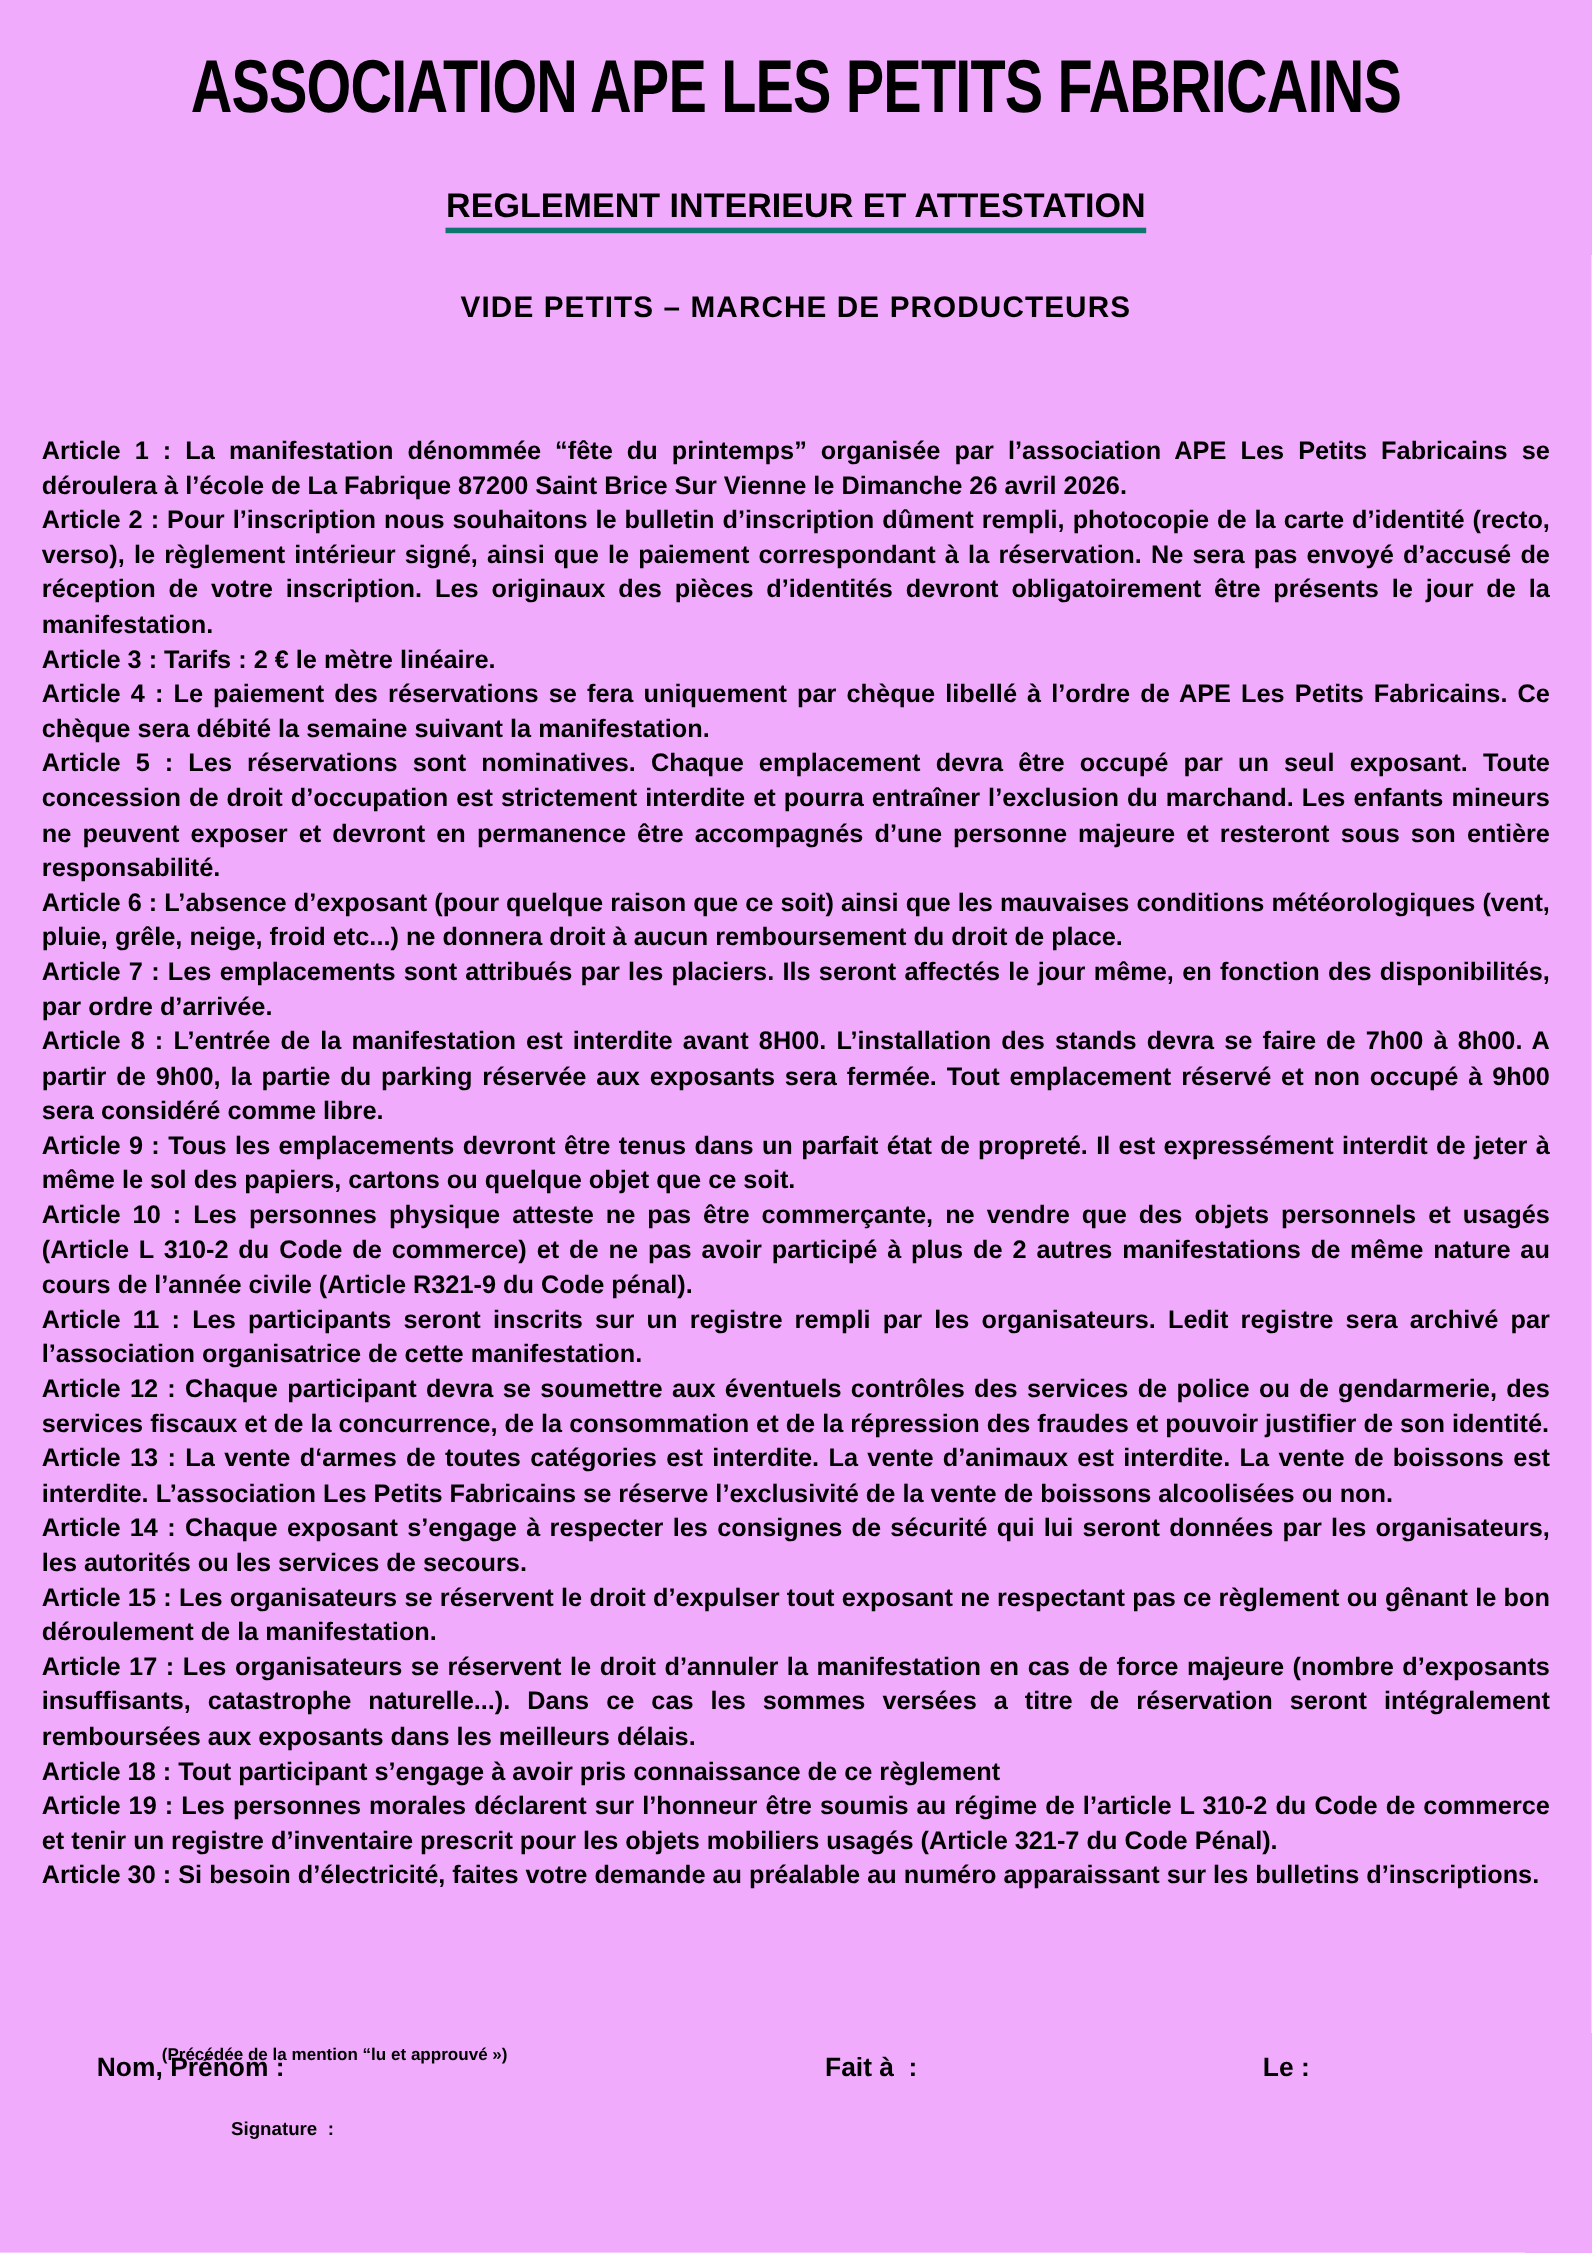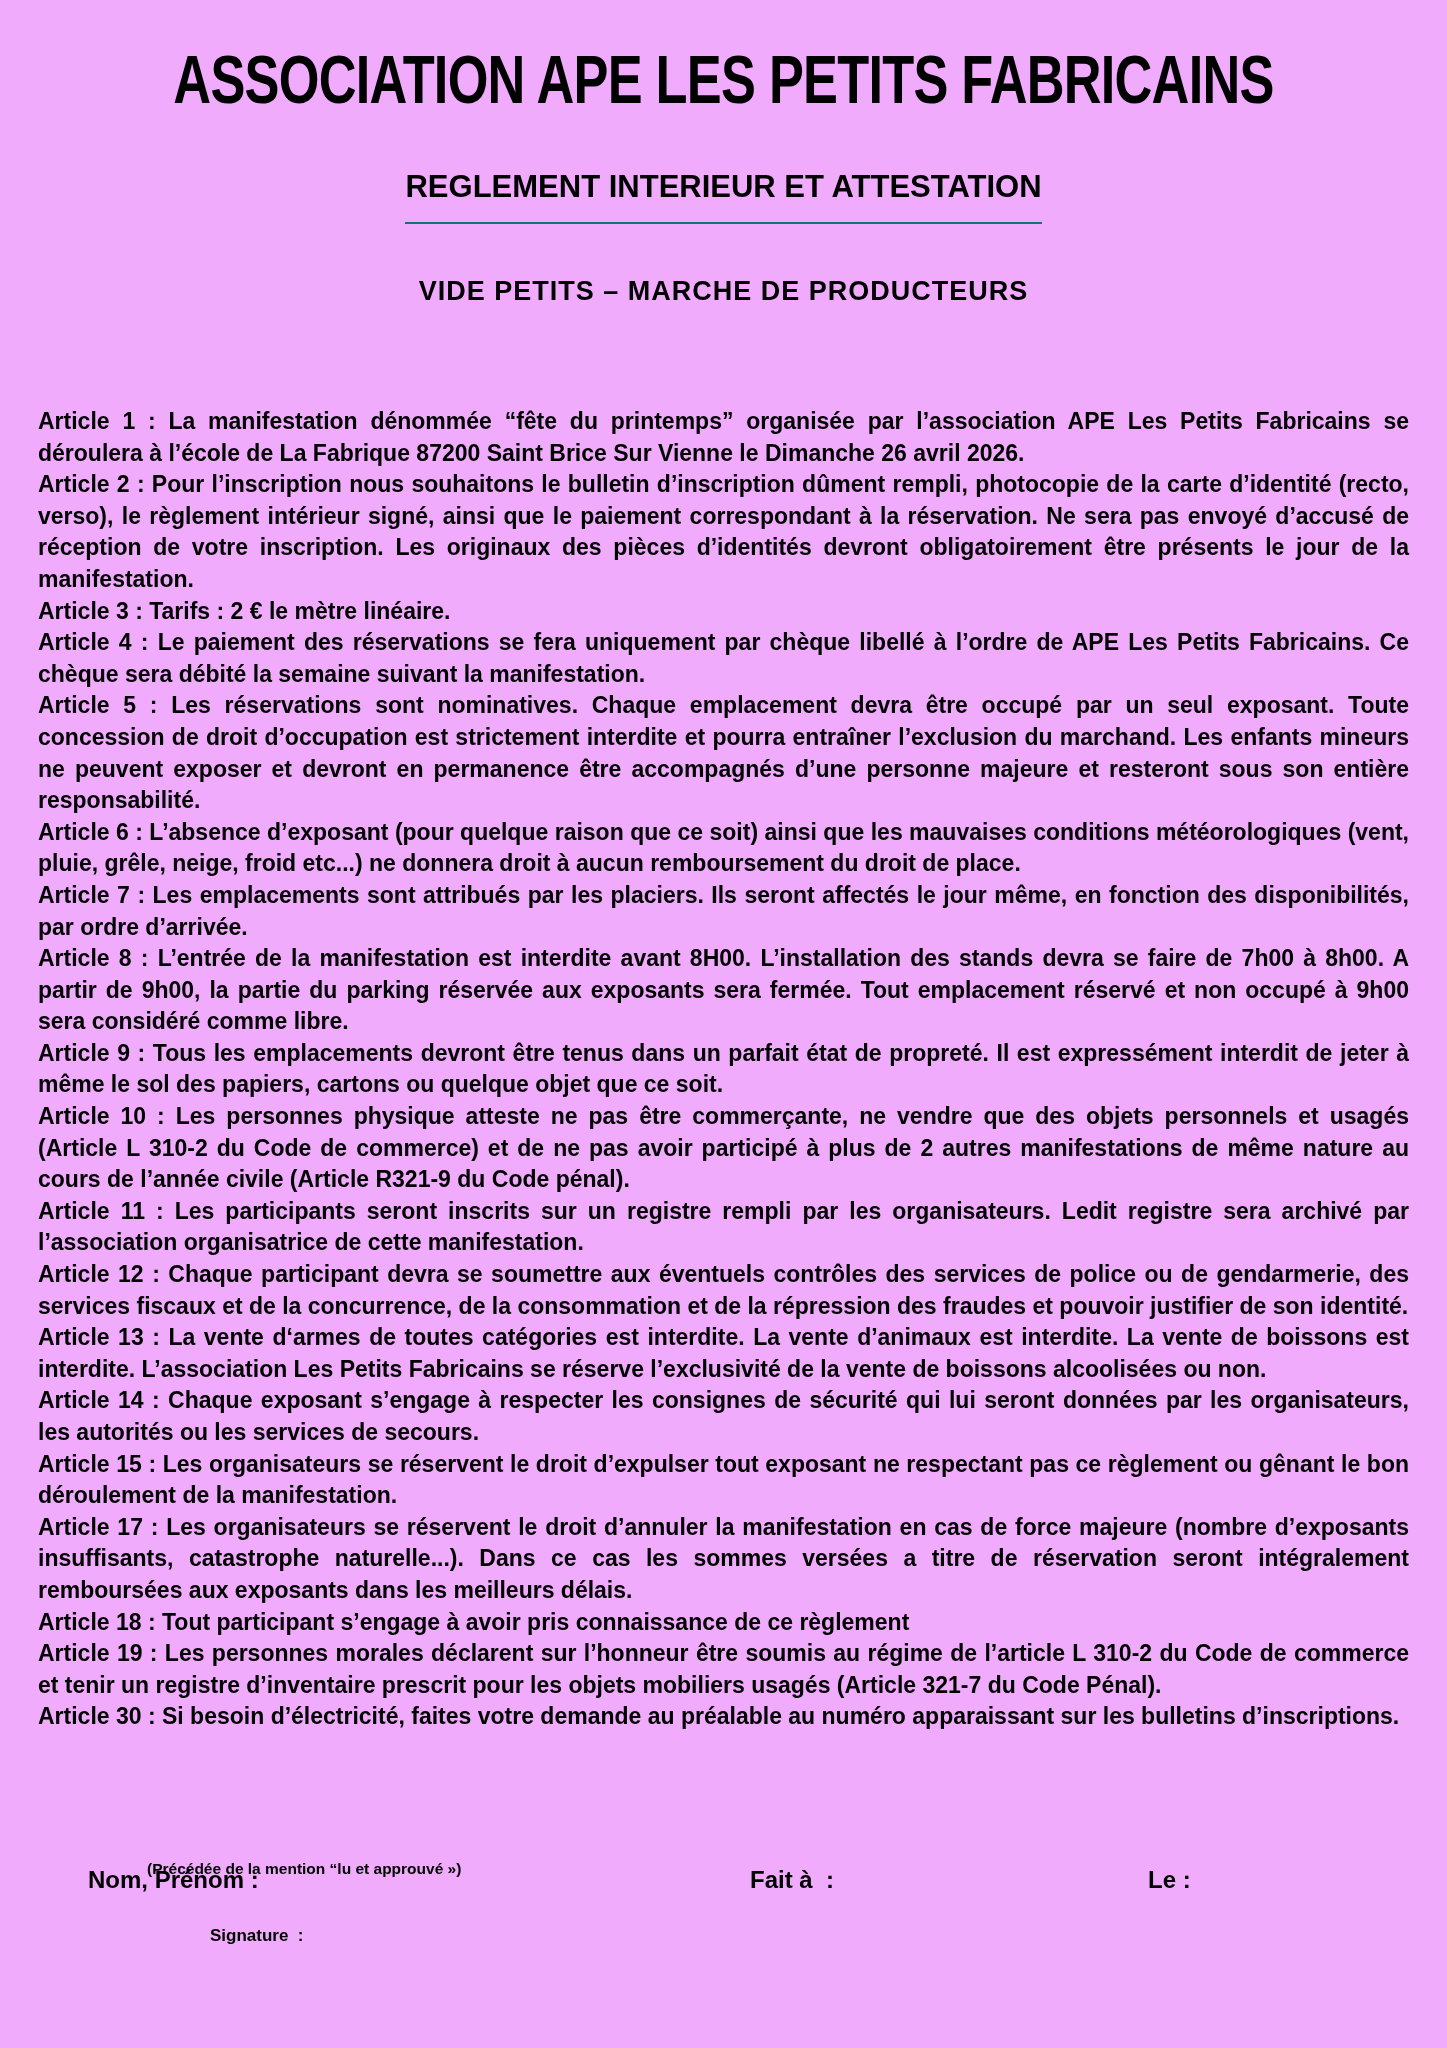--- a/index.html
+++ b/index.html
@@ -24,22 +24,22 @@
       letter-spacing: -1px;
     }
     .doc-subtitle {
       margin: 60px 0 0 0;
       text-align: center;
       font-size: 31px;
       line-height: 34px;
     }
     .doc-subtitle .underlined {
       display: inline-block;
-      border-bottom: 2px solid #0f766e;
-      padding-bottom: 18px;
+      border-bottom: 5px solid #0f766e;
+      padding-bottom: 3px;
     }
     .doc-subtitle2 {
       margin: 52px 0 0 0;
       text-align: center;
       font-size: 27px;
       line-height: 30px;
       letter-spacing: 1px;
     }
     .articles {
       margin: 100px 38px 0 38px;

